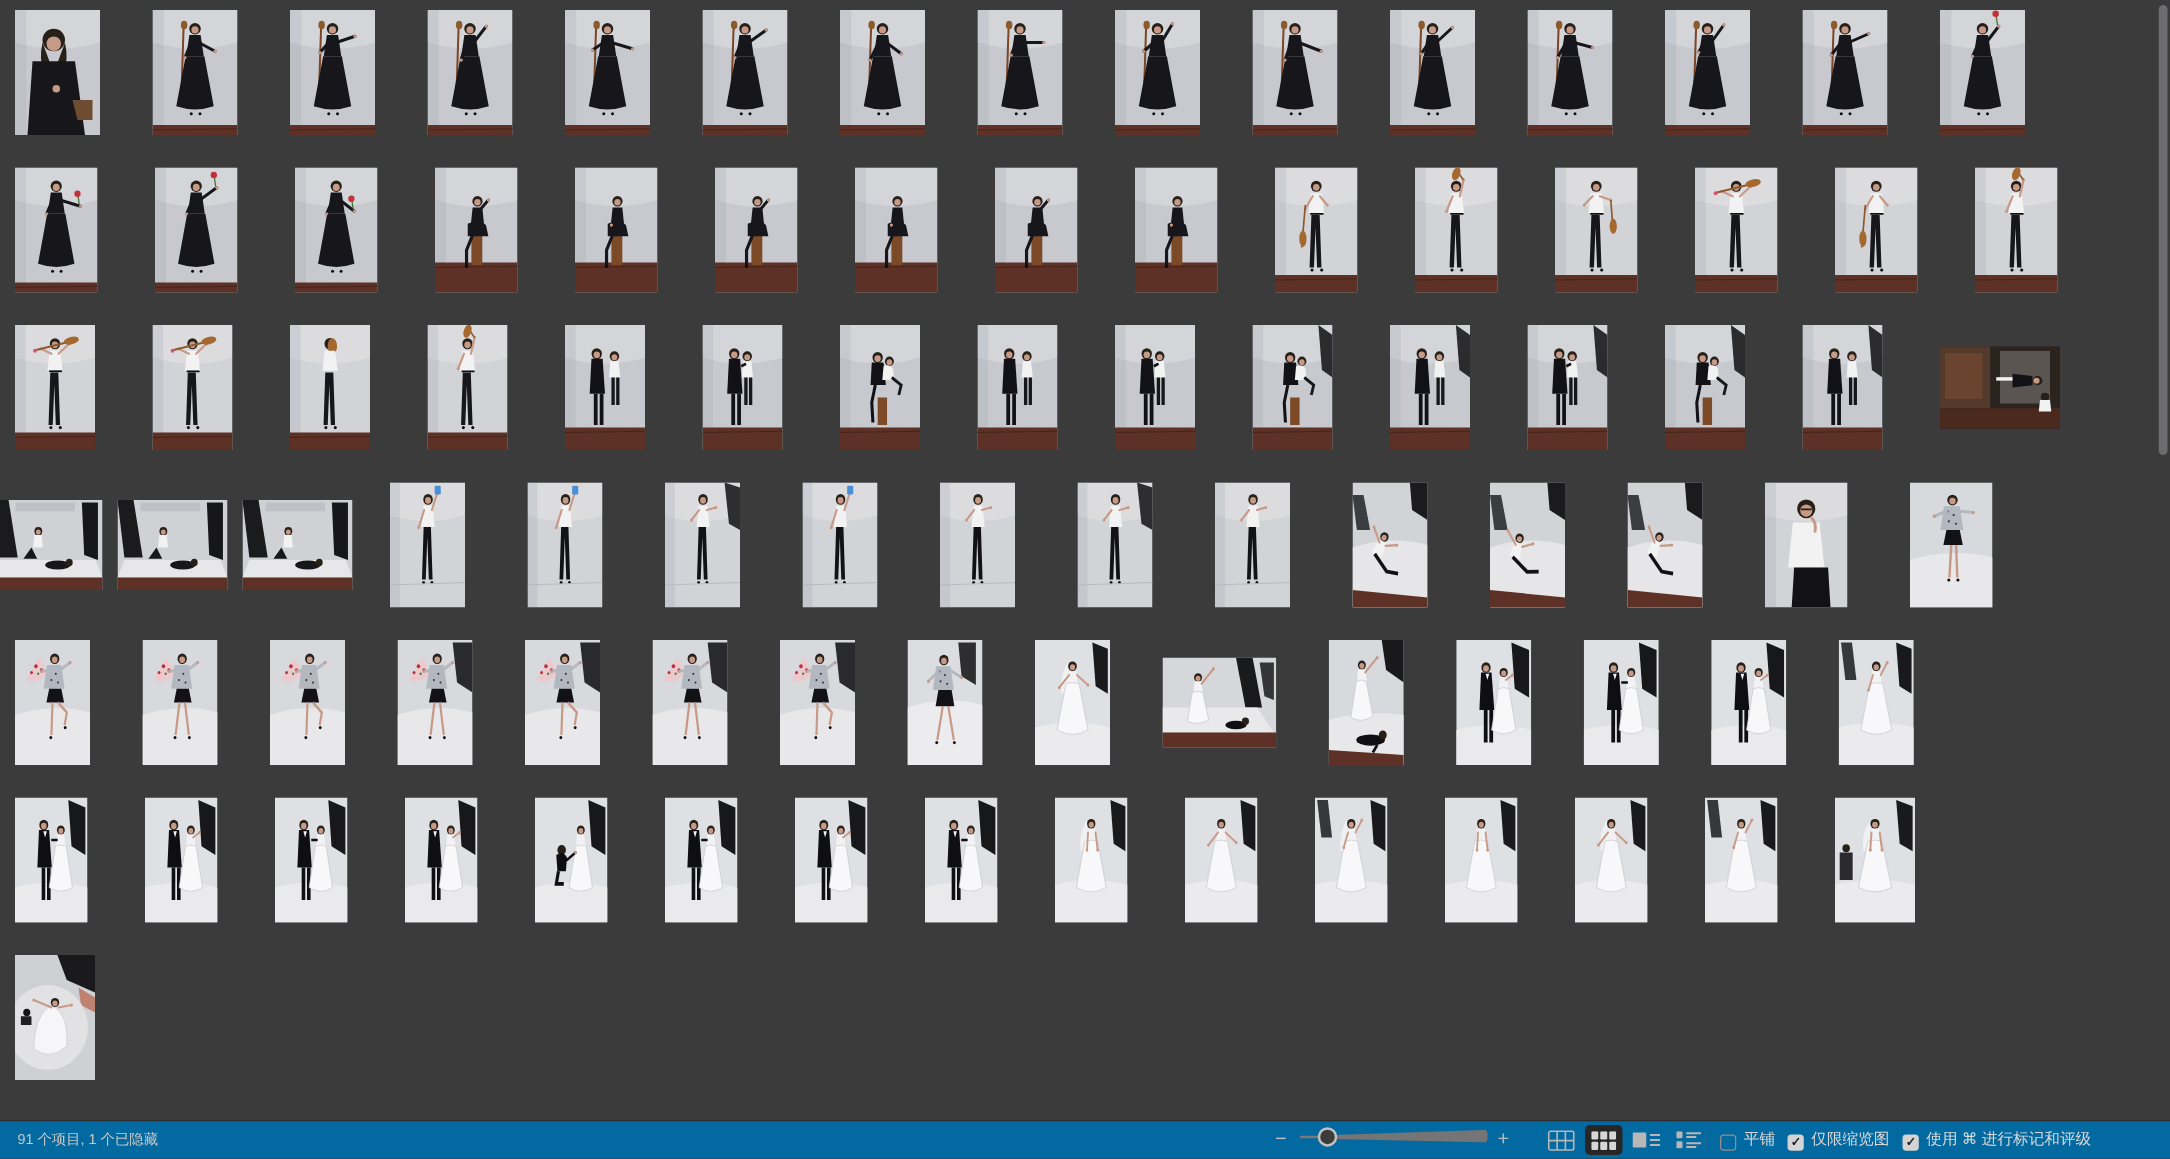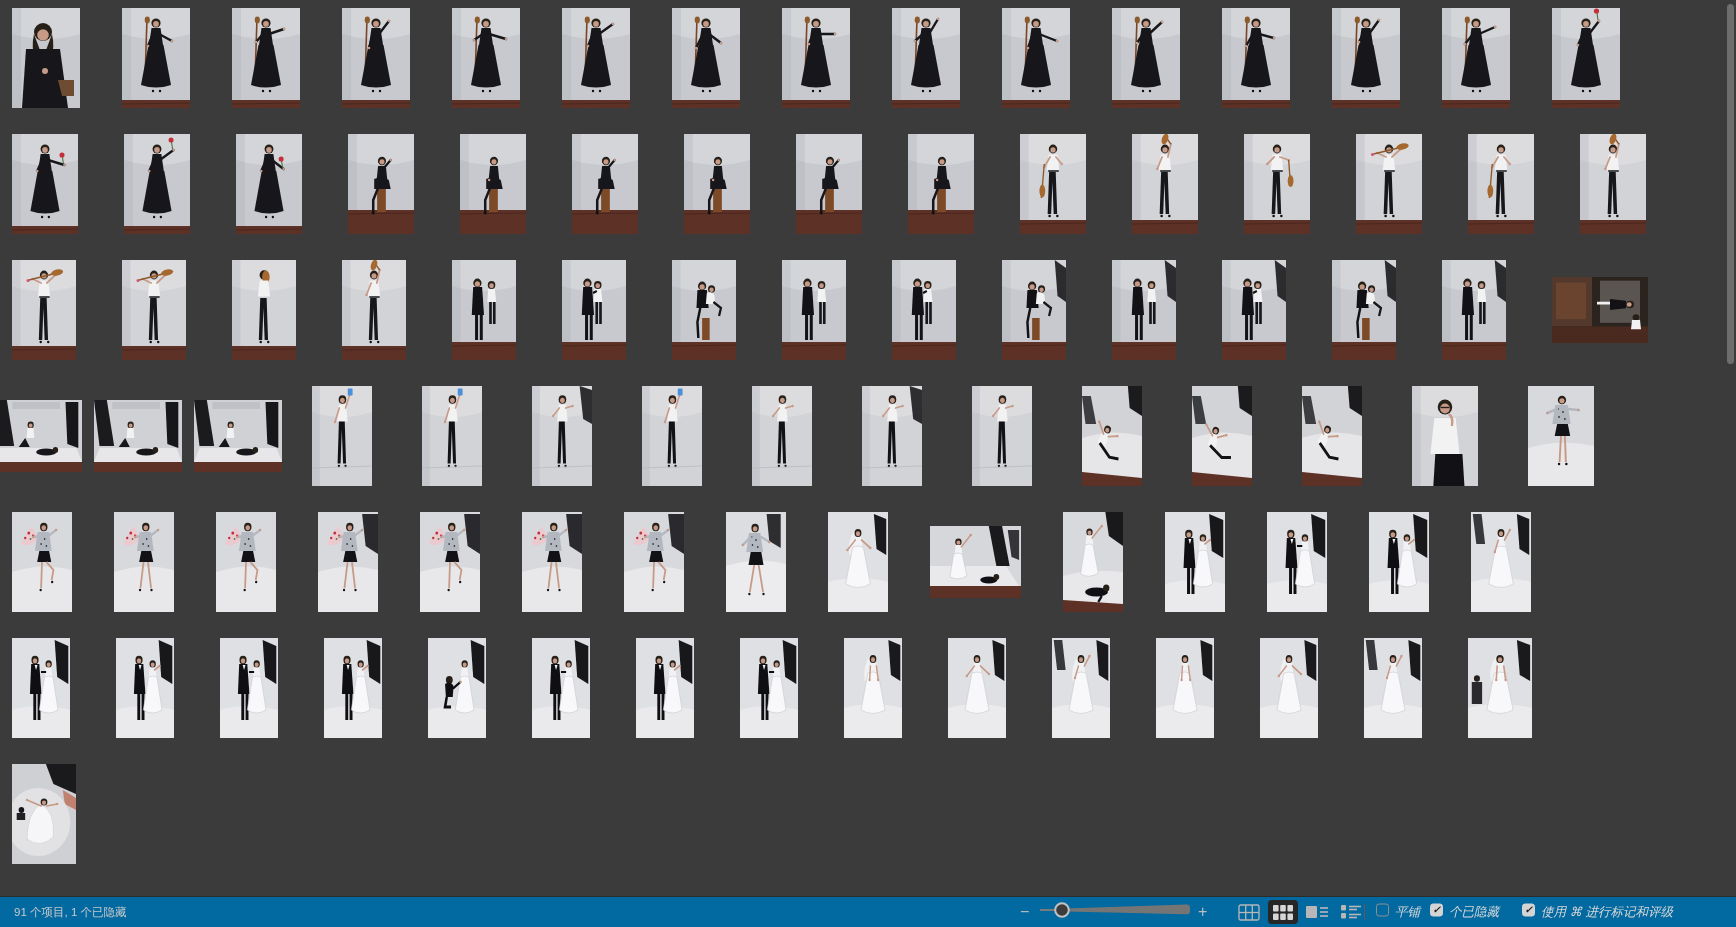--- a/index.html
+++ b/index.html
@@ -16,21 +16,21 @@
              border-top:1px solid #2c2c2c;color:#cccccc;}
   #statusbar .abs{position:absolute;top:50%;transform:translateY(-50%);}
   #item-count{left:14px;font-size:11.5px;color:#c9c9c9;white-space:nowrap;}
   .zbtn{font-size:16px;color:#bdbdbd;line-height:1;cursor:default;}
   #zoom-out{left:1020px;} #zoom-in{left:1198px;}
   #slider{left:1038px;top:4px;transform:none;}
   .vbtn{width:30px;height:24px;display:flex;align-items:center;justify-content:center;border-radius:4px;}
   .vbtn.sel{background:#262626;}
   #vb1{left:1234px;} #vb2{left:1268px;} #vb3{left:1302px;} #vb4{left:1336px;}
   #sep{left:1364px;width:1px;height:16px;background:#5a5a5a;}
-  .cbgrp{display:flex;align-items:flex-start;white-space:nowrap;font-style:italic;}
+  .cbgrp{display:flex;align-items:flex-end;white-space:nowrap;}
   #cb1{left:1376px;} #cb2{left:1430px;} #cb3{left:1522px;}
   .cbox{width:13px;height:13px;border-radius:3px;border:1.5px solid #8f8f8f;box-sizing:border-box;
         margin-right:6px;position:relative;background:transparent;}
   .cbox.checked{background:#d4d4d4;border-color:#d4d4d4;}
   .cbox.checked:after{content:"✓";position:absolute;left:1.5px;top:-1.5px;font-size:10px;
         font-weight:bold;color:#1c1c1c;}
   .cblabel{font-size:12.5px;color:#d8d8d8;}
 </style>
 </head>
 <body>
@@ -1905,19 +1905,19 @@
   </span>
 
   <span id="sep" class="abs"></span>
 
   <span id="cb1" class="abs cbgrp">
     <span class="cbox"></span>
     <span class="cblabel">平铺</span>
   </span>
   <span id="cb2" class="abs cbgrp">
     <span class="cbox checked"></span>
-    <span class="cblabel">个已隐藏</span>
+    <span class="cblabel">仅限缩览图</span>
   </span>
   <span id="cb3" class="abs cbgrp">
     <span class="cbox checked"></span>
     <span class="cblabel">使用 ⌘ 进行标记和评级</span>
   </span>
 </div>
 
 </body></html>

